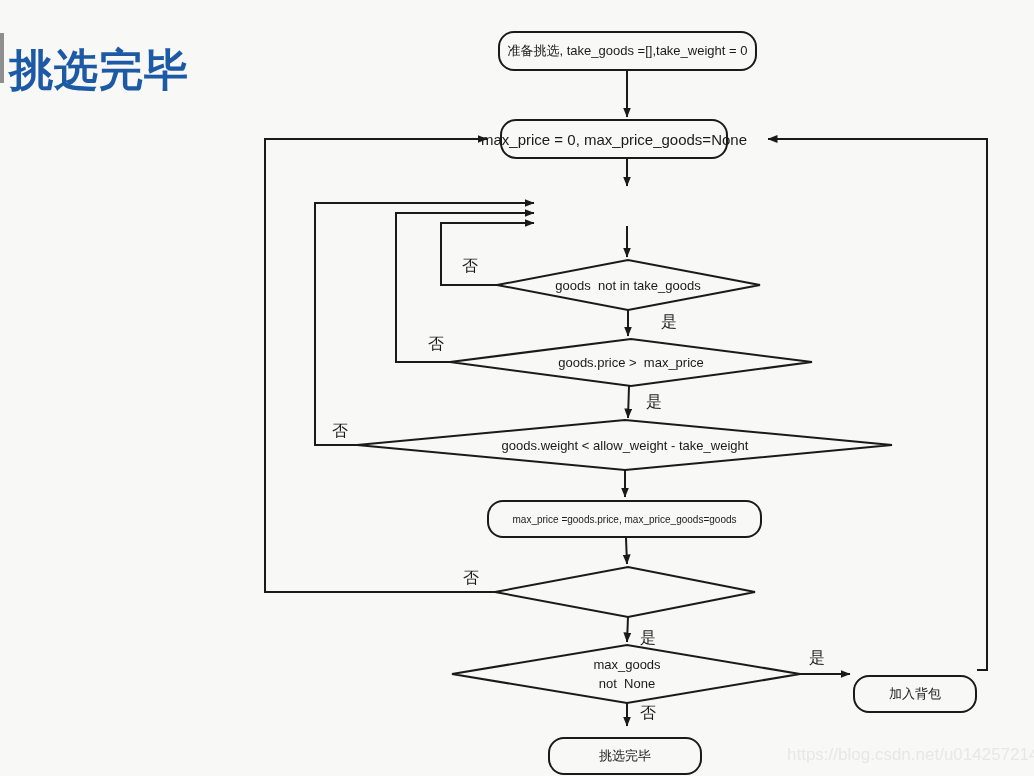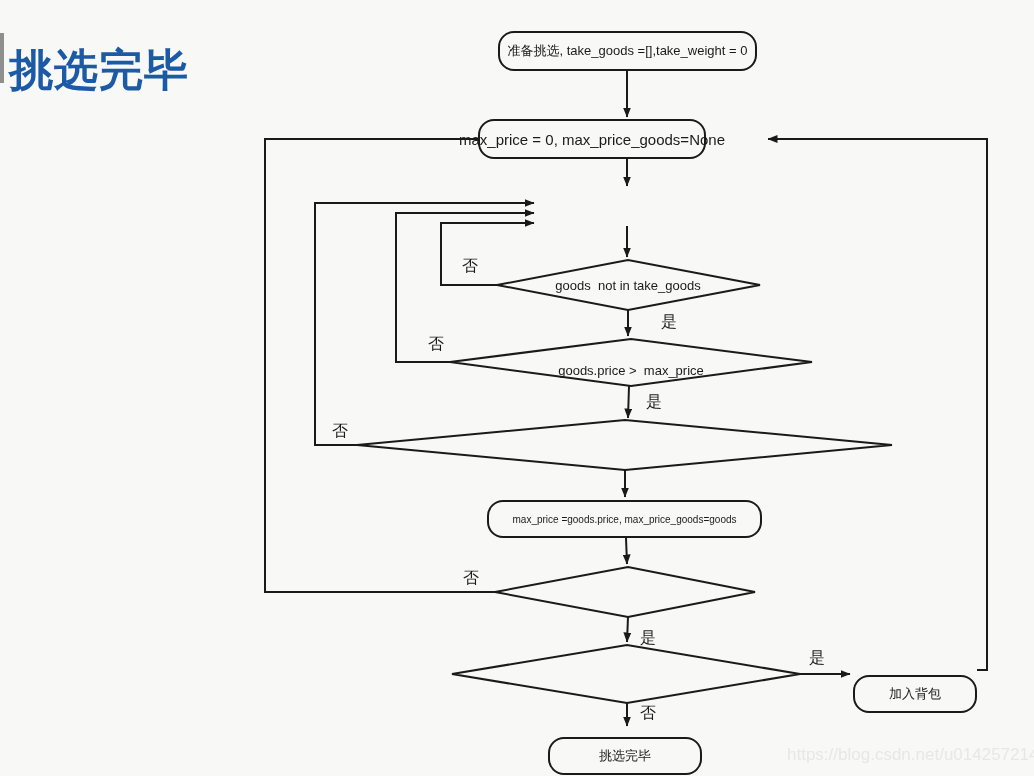--- a/index.html
+++ b/index.html
@@ -89,43 +89,48 @@
     </g>
   </svg>
 
   <div class="title-bar"></div>
   <div class="page-title">挑选完毕</div>
 
   <div class="node f13" style="left:498px;top:31px;width:259px;height:40px;">
     <span>准备挑选, take_goods =[],take_weight = 0</span>
   </div>
 
-  <div class="node f15" style="left:478px;top:119px;width:228px;height:40px;align-items:center;">
+  <div class="node f15" style="left:500px;top:119px;width:228px;height:40px;align-items:center;">
     <span>max_price = 0, max_price_goods=None</span>
   </div>
 
 
   <div class="node f14" style="left:487px;top:500px;width:275px;height:38px;">
     <span>max_price =goods.price, max_price_goods=goods</span>
   </div>
 
   <div class="node f13" style="left:853px;top:675px;width:124px;height:38px;">
     <span>加入背包</span>
   </div>
 
   <div class="node f13" style="left:548px;top:729px;width:154px;height:38px;margin-top:8px;">
     <span>挑选完毕</span>
   </div>
 
   <div class="dlabel f13" style="left:498px;top:275px;width:260px;height:20px;">goods  not in take_goods</div>
 
-  <div class="dlabel f13" style="left:481px;top:360px;width:300px;height:20px;">goods.price &gt;  max_price</div>
+  <div class="dlabel f13" style="left:481px;top:352px;width:300px;height:20px;">goods.price &gt;  max_price</div>
+
+  <div class="dlabel f13" style="left:425px;top:435px;width:400px;height:20px;">goods.weight &lt; allow_weight - take_weight</div>
 
 
-
+  <div class="dlabel f13" style="left:527px;top:655px;width:200px;height:38px;flex-direction:column;line-height:19px;">
+    <span>max_goods</span>
+    <span>not  None</span>
+  </div>
 
   <span class="edge-label" style="left:462px;top:256px;">否</span>
   <span class="edge-label" style="left:661px;top:312px;">是</span>
   <span class="edge-label" style="left:428px;top:334px;">否</span>
   <span class="edge-label" style="left:646px;top:392px;">是</span>
   <span class="edge-label" style="left:332px;top:421px;">否</span>
   <span class="edge-label" style="left:463px;top:568px;">否</span>
   <span class="edge-label" style="left:640px;top:628px;">是</span>
   <span class="edge-label" style="left:809px;top:648px;">是</span>
   <span class="edge-label" style="left:640px;top:703px;">否</span>

